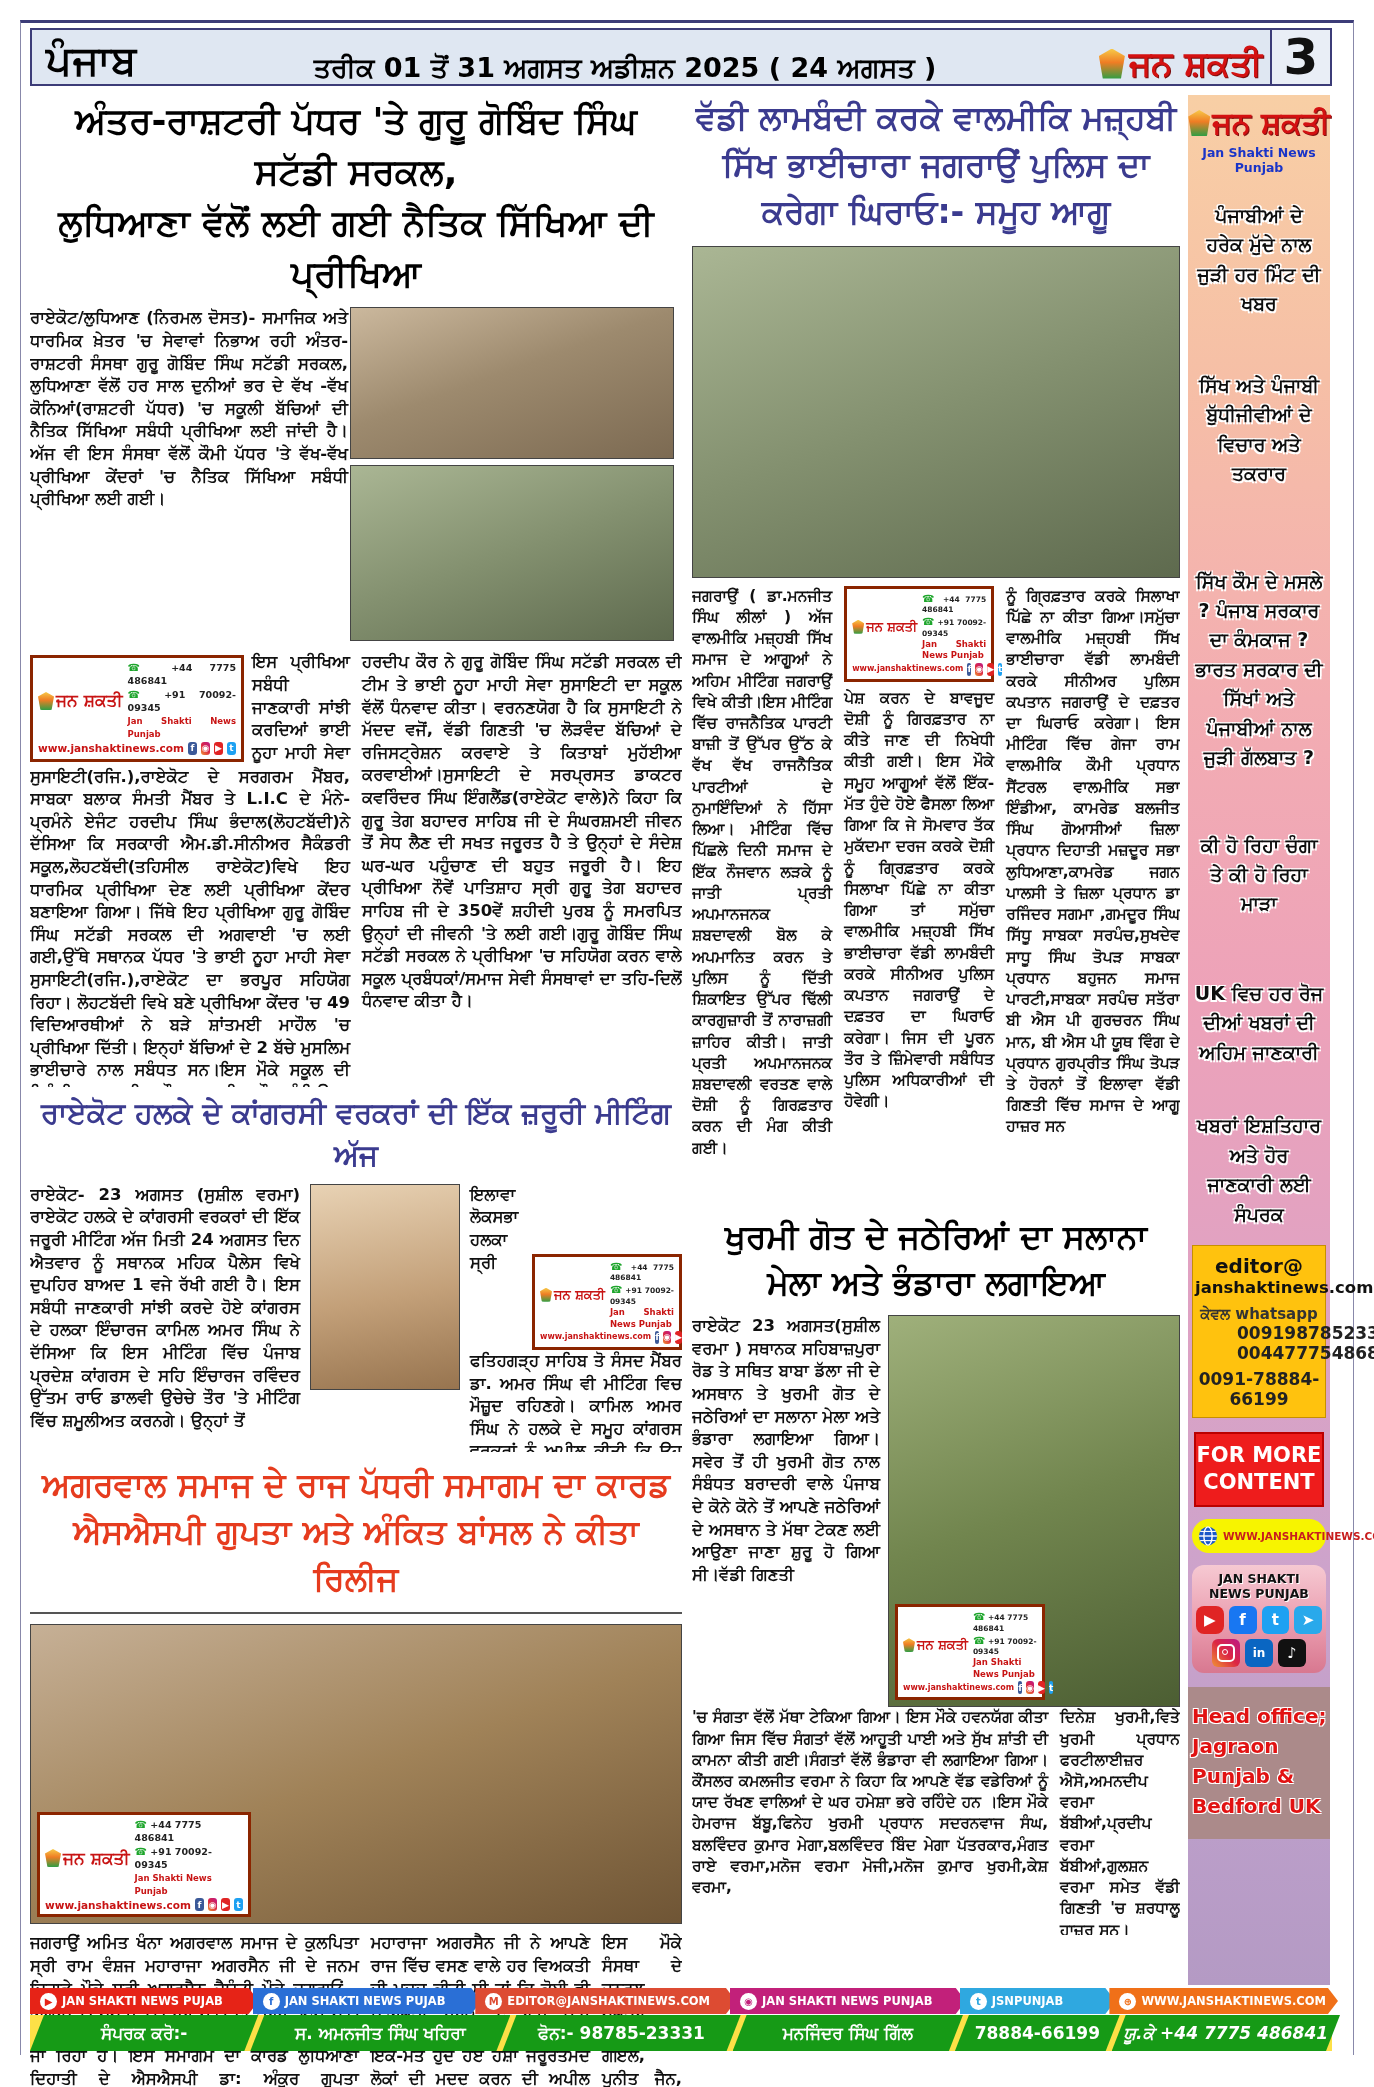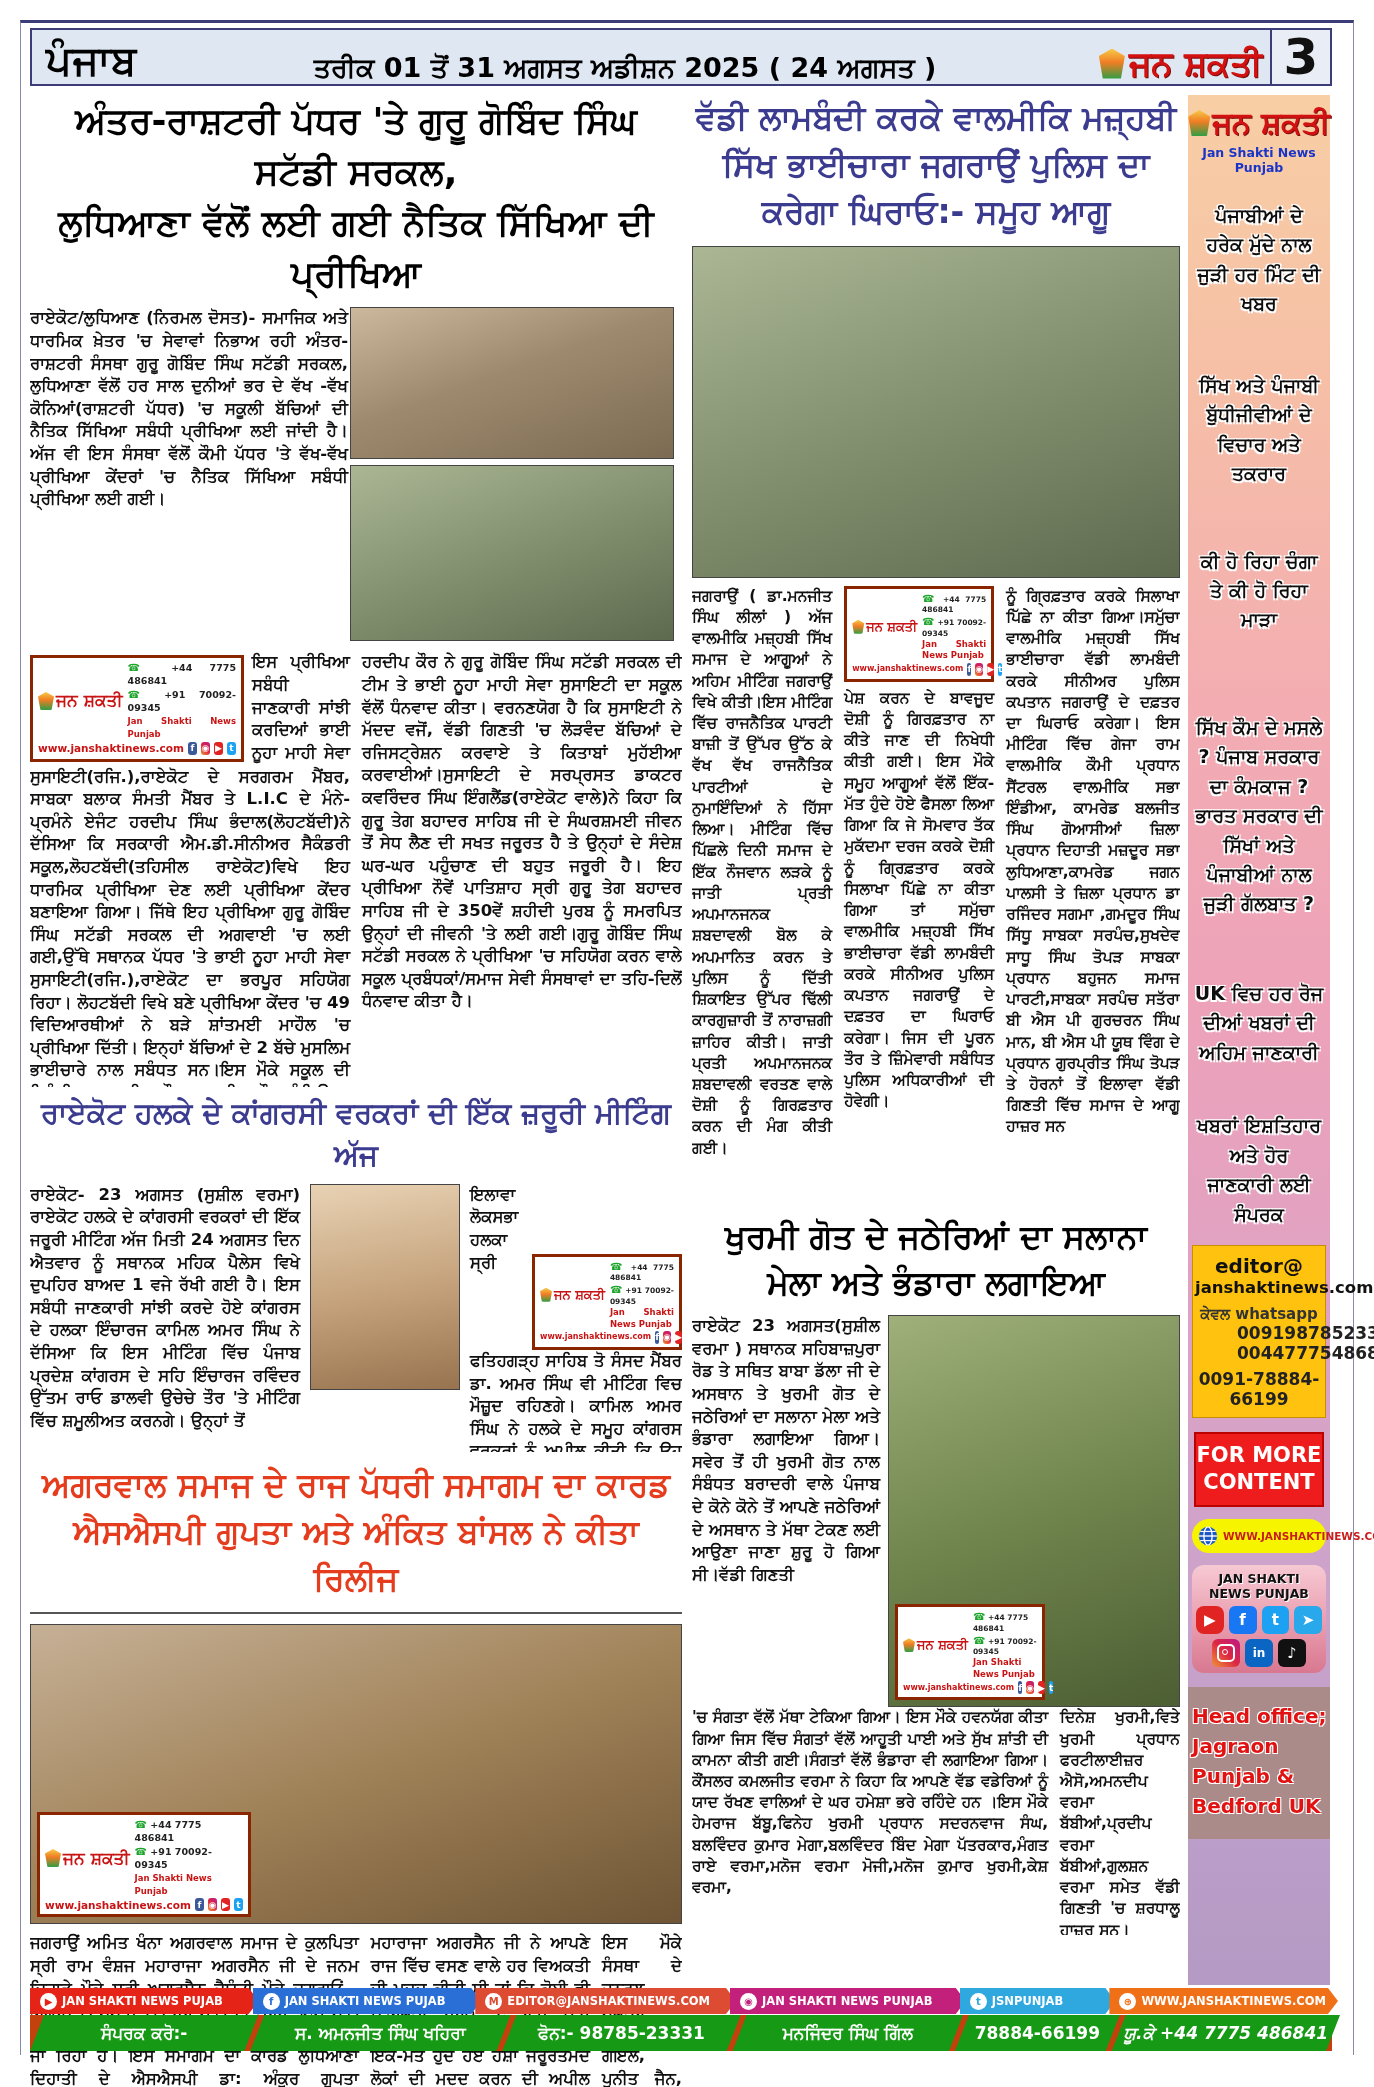--- a/index.html
+++ b/index.html
@@ -131,21 +131,21 @@
   .footer{position:absolute;left:30px;top:1988px;width:1302px;}
   .f-row1{display:flex;height:26px;}
   .f-seg{display:flex;align-items:center;gap:5px;color:#fff;font-weight:bold;font-size:11.5px;
          padding:0 12px 0 10px;clip-path:polygon(0 0,calc(100% - 10px) 0,100% 50%,calc(100% - 10px) 100%,0 100%);
          margin-right:-6px;white-space:nowrap;}
   .fs1{background:#e62317;width:232px;} .fs2{background:#2a6fd6;width:232px;}
   .fs3{background:#dd4b32;width:268px;} .fs4{background:#c2207a;width:240px;}
   .fs5{background:#2fa8e0;width:150px;} .fs6{background:#f07018;width:216px;}
   .f-ic{width:17px;height:17px;border-radius:50%;background:#fff;display:flex;align-items:center;justify-content:center;
         font-size:10px;flex:0 0 auto;}
-  .f-row2{display:flex;height:36px;background:#c2410c;margin-top:1px;}
+  .f-row2{display:flex;height:36px;background:#fde047;margin-top:1px;}
   .f-g{background:#169a16;color:#fff;font-weight:bold;font-size:17px;display:flex;align-items:center;
        justify-content:center;clip-path:polygon(14px 0,100% 0,calc(100% - 14px) 100%,0 100%);
        margin-right:-8px;white-space:nowrap;}
   .fg1{width:230px;} .fg2{width:262px;} .fg3{width:240px;} .fg4{width:232px;} .fg5{width:166px;} .fg6{width:230px;font-style:italic;}
 </style>
 </head>
 <body>
 
 <div class="page">
   <div class="frame"></div>
@@ -346,22 +346,22 @@
   <div class="sidebar">
     <div class="sb-logo">
       <div class="sb-logo-main">
           <span class="emblem" style="width:22px;height:26px;"></span>
           <span>ਜਨ ਸ਼ਕਤੀ</span>
         </div>
       <div class="sb-logo-sub">Jan Shakti News Punjab</div>
     </div>
     <div class="sb-msg sp" style="margin-top:26px;">ਪੰਜਾਬੀਆਂ ਦੇ ਹਰੇਕ ਮੁੱਦੇ ਨਾਲ ਜੁੜੀ ਹਰ ਮਿੰਟ ਦੀ ਖਬਰ</div>
     <div class="sb-msg sp" style="margin-top:52px;">ਸਿੱਖ ਅਤੇ ਪੰਜਾਬੀ ਬੁੱਧੀਜੀਵੀਆਂ ਦੇ ਵਿਚਾਰ ਅਤੇ ਤਕਰਾਰ</div>
+    <div class="sb-msg sp" style="margin-top:78px;">ਸਿੱਖ ਕੌਮ ਦੇ ਮਸਲੇ ? ਪੰਜਾਬ ਸਰਕਾਰ ਦਾ ਕੰਮਕਾਜ ? ਭਾਰਤ ਸਰਕਾਰ ਦੀ ਸਿੱਖਾਂ ਅਤੇ ਪੰਜਾਬੀਆਂ ਨਾਲ ਜੁੜੀ ਗੱਲਬਾਤ ?</div>
     <div class="sb-msg sp" style="margin-top:58px;">ਕੀ ਹੋ ਰਿਹਾ ਚੰਗਾ ਤੇ ਕੀ ਹੋ ਰਿਹਾ ਮਾੜਾ</div>
-    <div class="sb-msg sp" style="margin-top:78px;">ਸਿੱਖ ਕੌਮ ਦੇ ਮਸਲੇ ? ਪੰਜਾਬ ਸਰਕਾਰ ਦਾ ਕੰਮਕਾਜ ? ਭਾਰਤ ਸਰਕਾਰ ਦੀ ਸਿੱਖਾਂ ਅਤੇ ਪੰਜਾਬੀਆਂ ਨਾਲ ਜੁੜੀ ਗੱਲਬਾਤ ?</div>
     <div class="sb-msg sp" style="margin-top:60px;">UK ਵਿਚ ਹਰ ਰੋਜ ਦੀਆਂ ਖਬਰਾਂ ਦੀ ਅਹਿਮ ਜਾਣਕਾਰੀ</div>
     <div class="sb-msg sp" style="margin-top:44px;">ਖਬਰਾਂ ਇਸ਼ਤਿਹਾਰ ਅਤੇ ਹੋਰ ਜਾਣਕਾਰੀ ਲਈ ਸੰਪਰਕ</div>
     <div class="sb-yellow sp" style="margin-top:16px;">
       <div class="sb-email1">editor@</div>
       <div class="sb-email2">janshaktinews.com</div>
       <div class="sb-wa">ਕੇਵਲ whatsapp</div>
       <div class="sb-num">0091987852331</div>
       <div class="sb-num">00447775486841</div>
       <div class="sb-num2">0091-78884-66199</div>
     </div>

